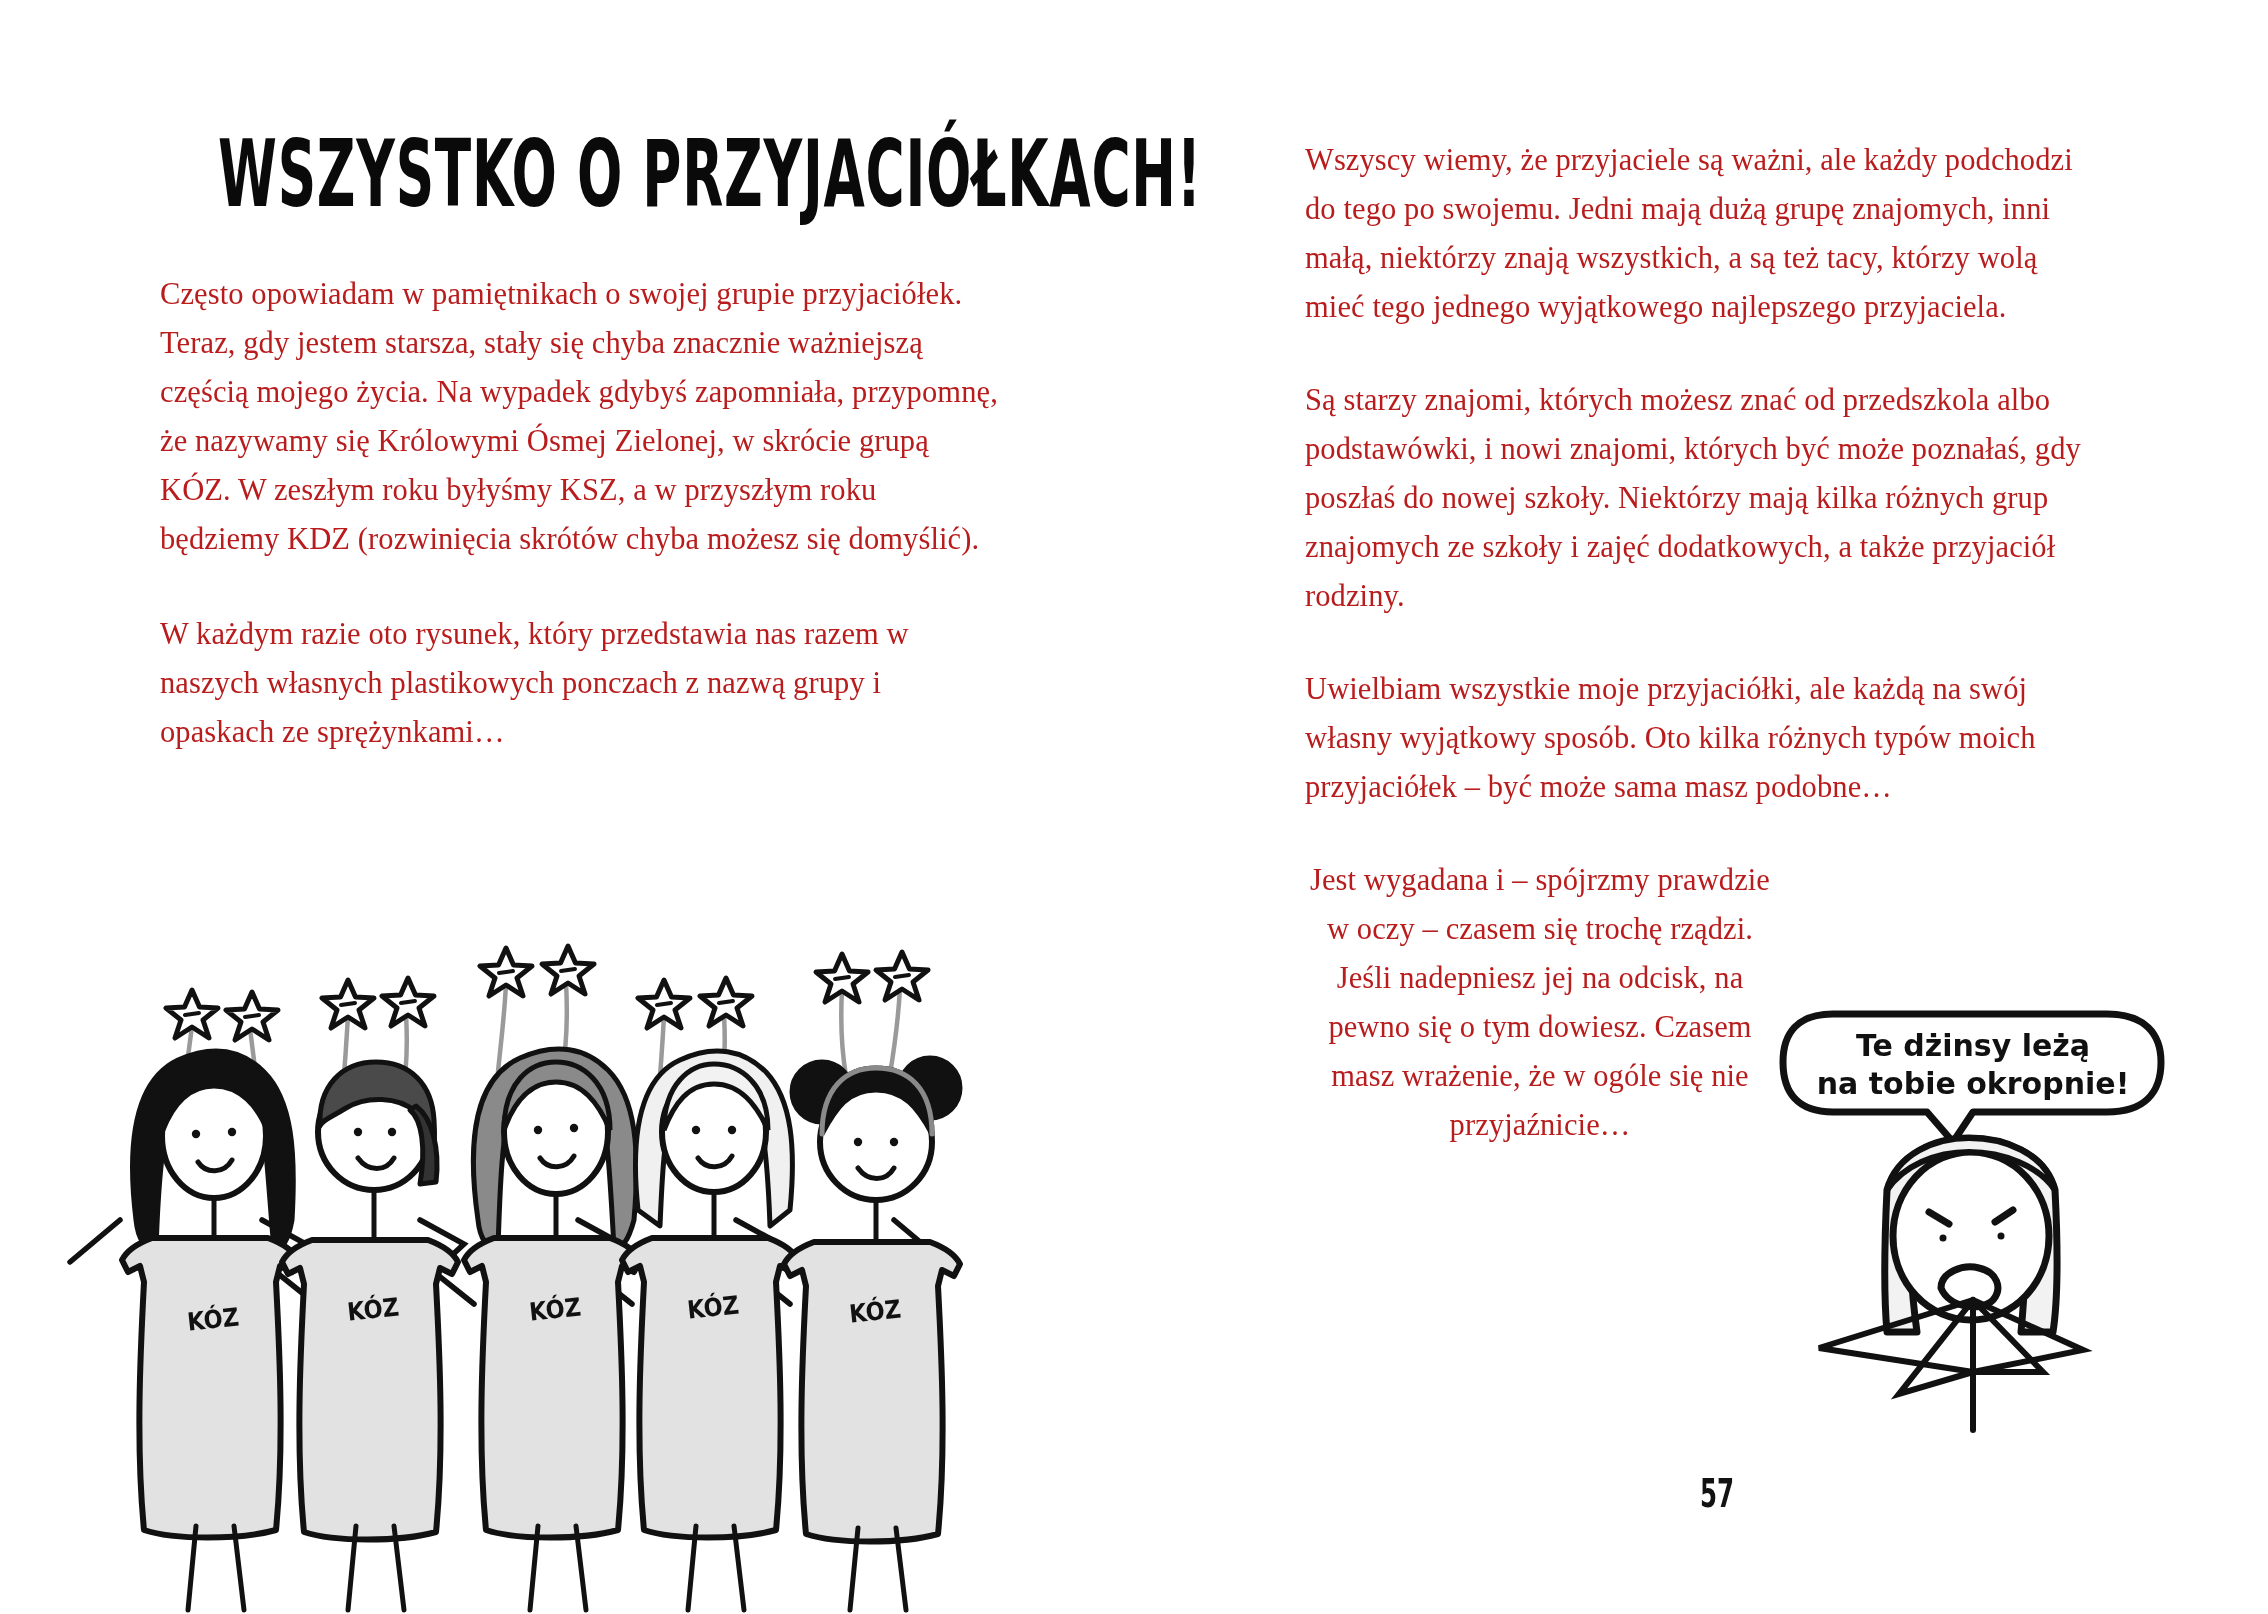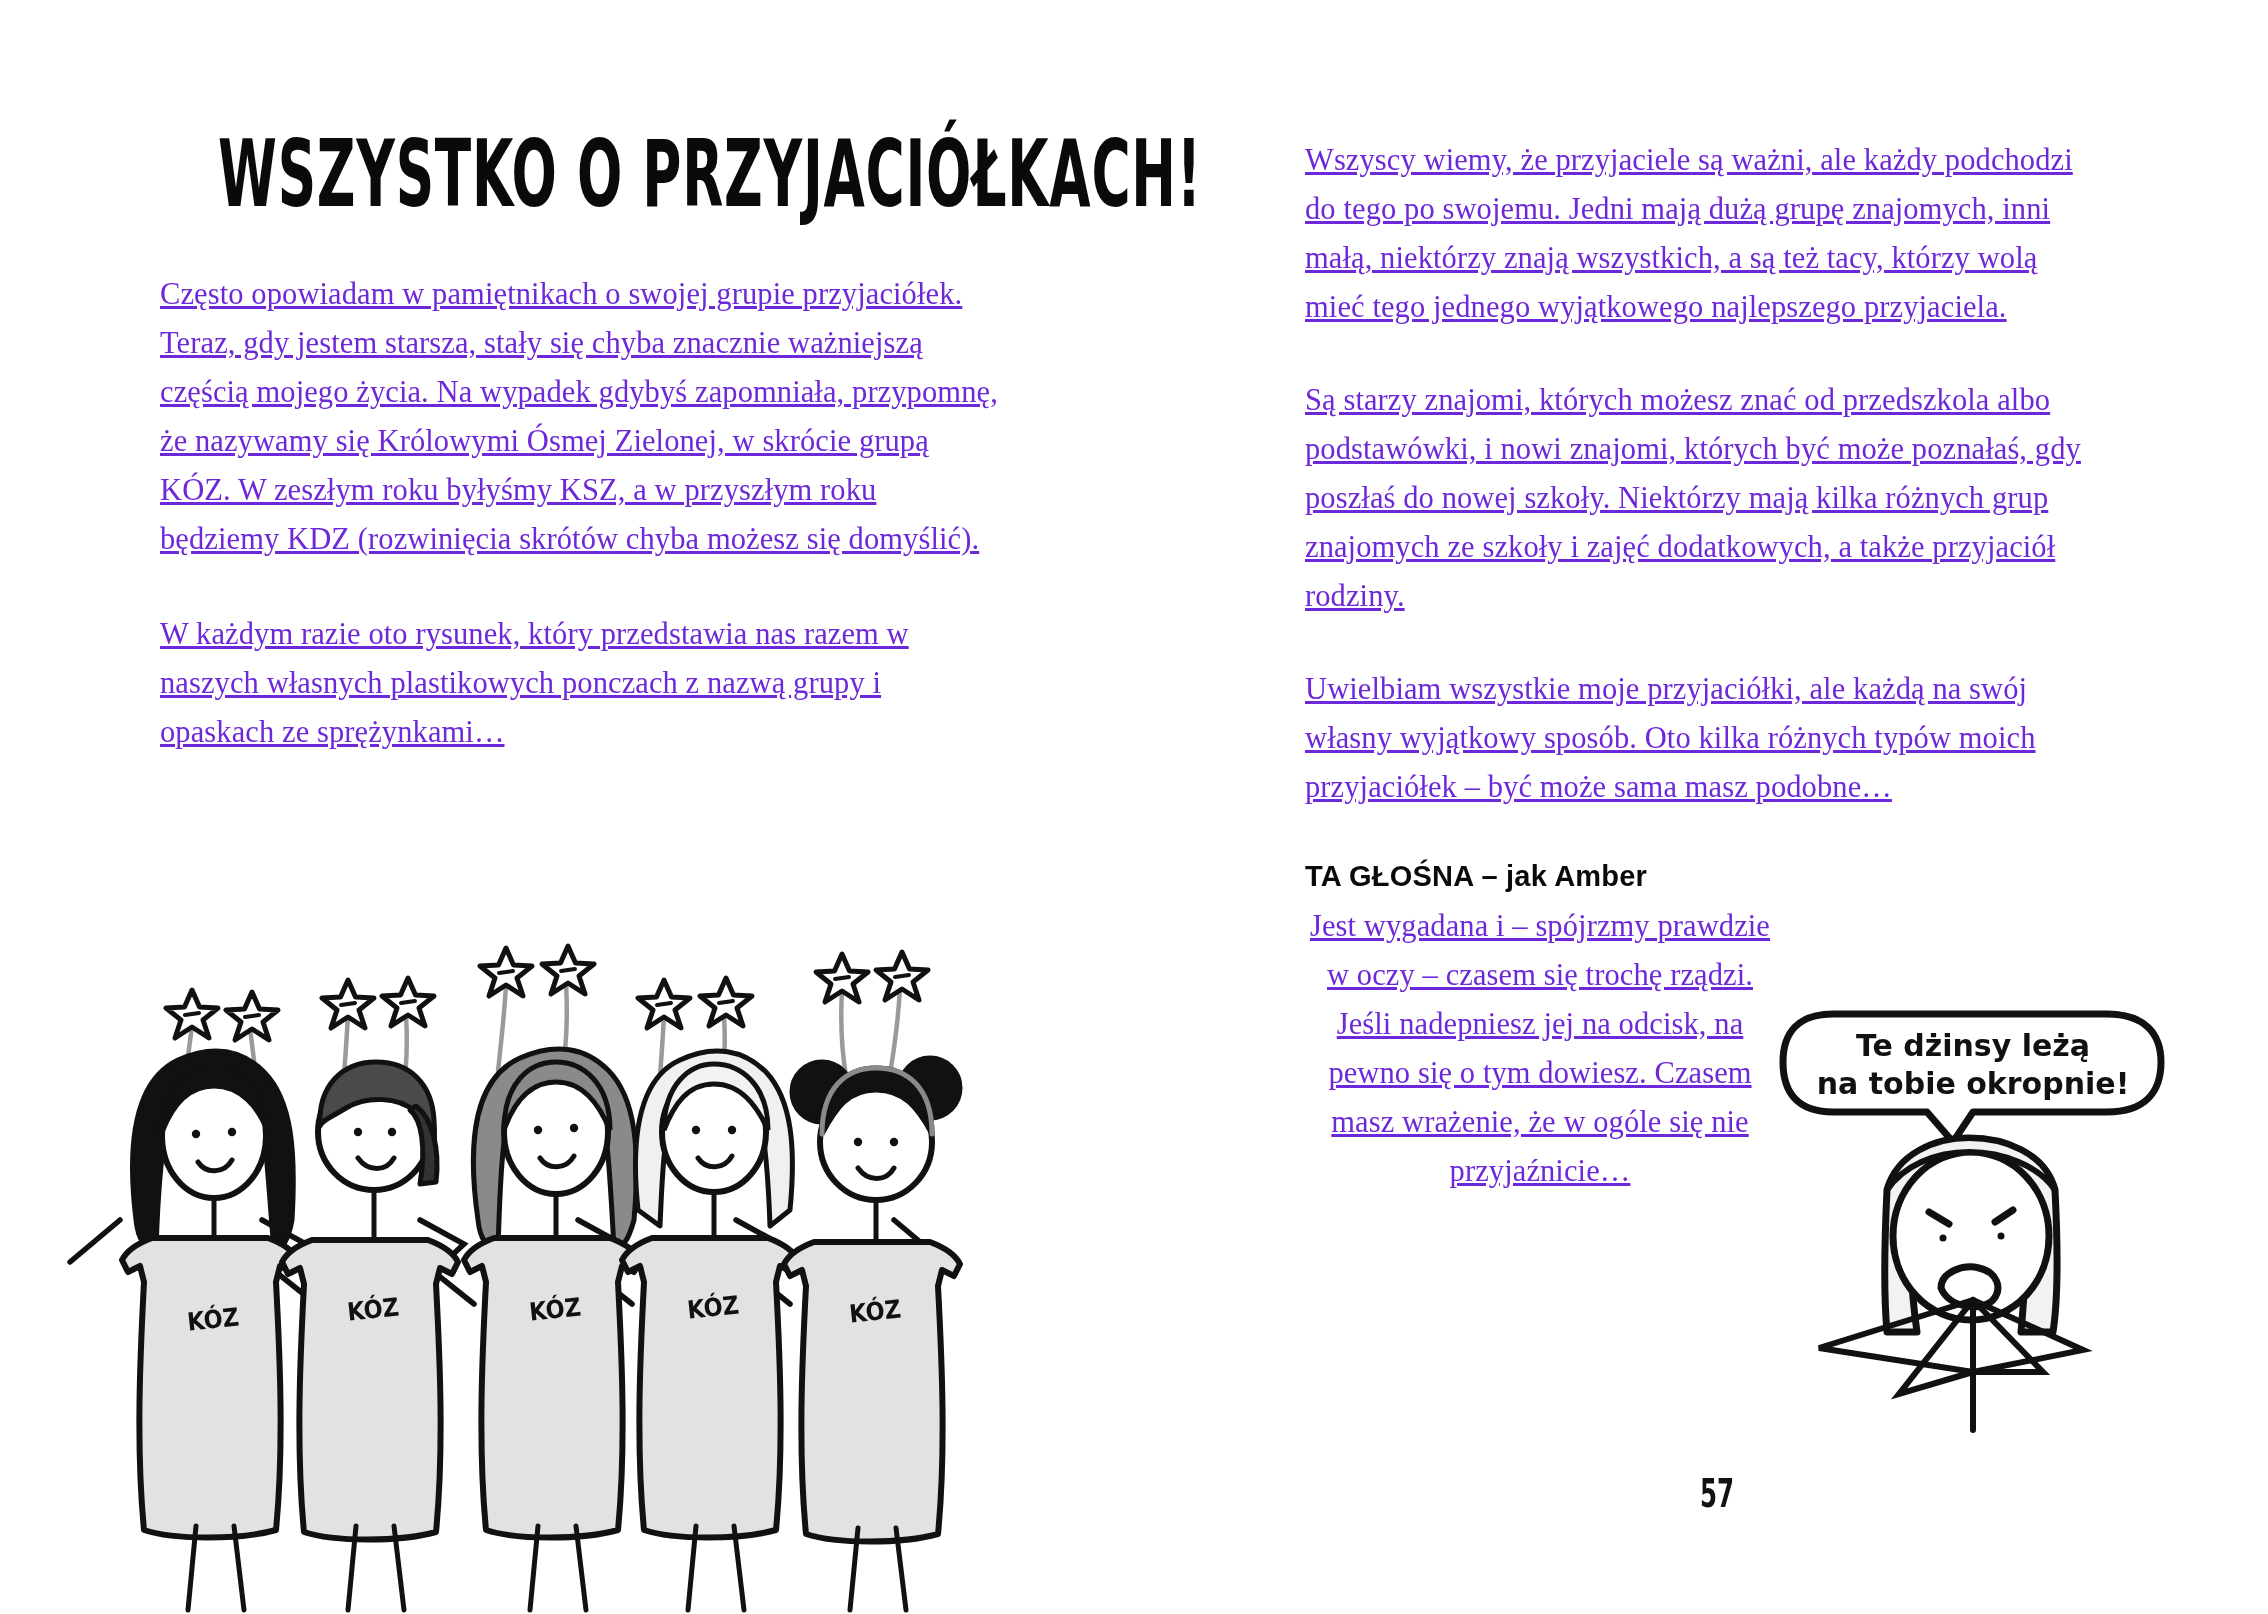--- a/index.html
+++ b/index.html
@@ -41,23 +41,22 @@
     transform: scaleX(0.78) scaleY(1.22);
     transform-origin: left center;
     white-space: nowrap;
   }
 
   .body-p {
     font-family: "Liberation Serif", serif;
     font-size: 30.5px;
     line-height: 49px;
     margin: 0 0 46px 0;
-    color: #6d28d9;
+    color: #b91c1c;
     letter-spacing: 0.1px;
-    text-decoration: underline;
   }
   .body-p:last-child { margin-bottom: 4px; }
 
   
   .col-right {
     position: absolute;
     left: 1305px;
     top: 136px;
     width: 790px;
   }
@@ -121,21 +120,20 @@
     <p class="body-p">W każdym razie oto rysunek, który przedstawia nas razem w naszych własnych plastikowych ponczach z nazwą grupy i opaskach ze sprężynkami…</p>
   </div>
 
   <div class="col-right">
     <p class="body-p">Wszyscy wiemy, że przyjaciele są ważni, ale każdy podchodzi do tego po swojemu. Jedni mają dużą grupę znajomych, inni małą, niektórzy znają wszystkich, a są też tacy, którzy wolą mieć tego jednego wyjątkowego najlepszego przyjaciela.</p>
 
     <p class="body-p">Są starzy znajomi, których możesz znać od przedszkola albo podstawówki, i nowi znajomi, których być może poznałaś, gdy poszłaś do nowej szkoły. Niektórzy mają kilka różnych grup znajomych ze szkoły i zajęć dodatkowych, a także przyjaciół rodziny.</p>
 
     <p class="body-p">Uwielbiam wszystkie moje przyjaciółki, ale każdą na swój własny wyjątkowy sposób. Oto kilka różnych typów moich przyjaciółek – być może sama masz podobne…</p>
 
-    <h2 class="sub-head">TA GŁOŚNA – jak Amber</h2>
 
     <p class="body-p narrow-p">Jest wygadana i – spójrzmy prawdzie w oczy – czasem się trochę rządzi. Jeśli nadepniesz jej na odcisk, na pewno się o tym dowiesz. Czasem masz wrażenie, że w ogóle się nie przyjaźnicie…</p>
   </div>
 
   <div class="page-number">57</div>
 
   <div class="group-illustration">
     <svg viewBox="0 0 940 640" width="940" height="640" xmlns="http://www.w3.org/2000/svg">
       <defs>
 

